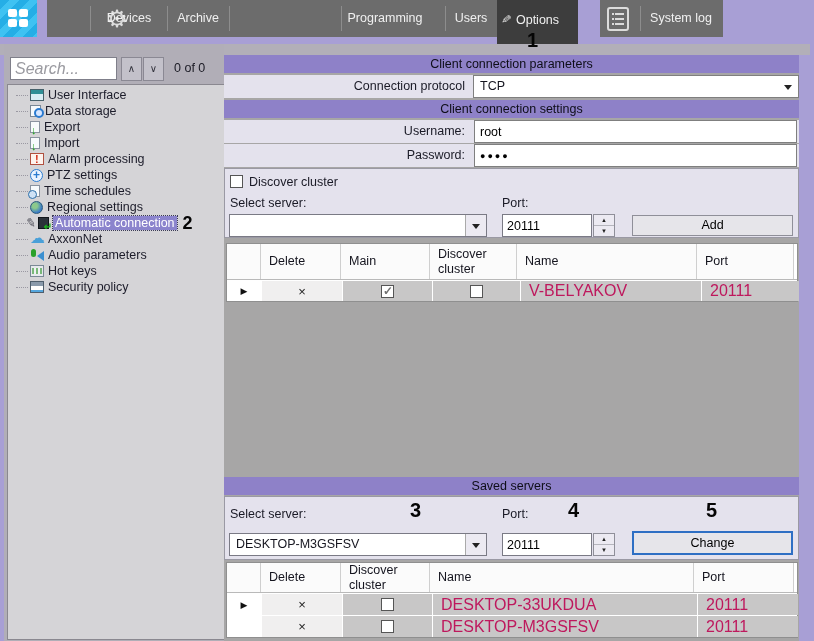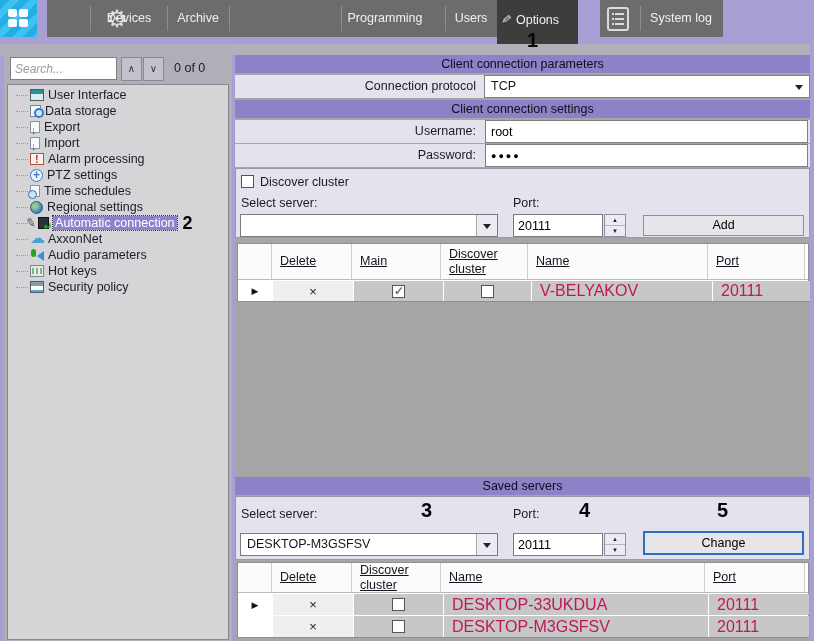--- a/index.html
+++ b/index.html
@@ -28,21 +28,21 @@
 
   
   .ann { position:absolute; font-weight:bold; font-size:20px; color:#050505; z-index:30; font-family:"Liberation Sans",sans-serif; }
 
   
   .topstrip { position:absolute; left:0; top:44px; width:810px; height:11px; background:#b2afb8; }
 
   
   .sidebar { position:absolute; left:4px; top:44px; width:228px; height:597px; background:#b1aeb7; }
   .search-row { position:absolute; left:0; top:0; width:228px; height:40px; }
-  .search-input { position:absolute; left:6px; top:13px; width:107px; height:23px; border:1px solid #7f7f8a; background:#fff; padding:0 4px; font-family:"Liberation Sans",sans-serif; font-size:12px; }
+  .search-input { position:absolute; left:6px; top:13px; width:107px; height:23px; border:1px solid #7f7f8a; background:#fff; padding:0 4px; font-family:"Liberation Sans",sans-serif; font-size:16px; }
   .search-input::placeholder { font-style:italic; color:#9a9aa0; }
   .nav-btn { position:absolute; top:13px; width:21px; height:24px; background:#c3c1ca; border:1px solid #8a8893; text-align:center; line-height:22px; font-size:10px; color:#33333d; cursor:pointer; }
   .count { position:absolute; left:170px; top:17px; font-size:12.5px; color:#1a1a24; }
   .tree { position:absolute; left:3px; top:40px; width:222px; height:556px; background:#d5d4d7; border:1px solid #8a8890; overflow:hidden; }
   .titem { position:relative; height:16px; display:flex; align-items:center; cursor:pointer; white-space:nowrap; }
   .titem:first-child { margin-top:2px; }
   .tdots { width:12px; height:1px; border-bottom:1px dotted #9a98a2; margin-left:8px; flex:none; }
   .tlabel { margin-left:4px; font-size:12.5px; color:#1c1c2a; }
   .tlabel.sel { background:#8b84cd; color:#fff; outline:1px dotted #3a3a55; padding:0 2px; }
   .ann-inline { font-weight:bold; font-size:18px; margin-left:6px; color:#050505; }
@@ -66,21 +66,21 @@
   .ic-conn::after { content:"↵"; position:absolute; right:-4px; bottom:-4px; color:#19b219; font-weight:bold; font-size:10px; }
   .ic-cloud::after { content:"☁"; position:absolute; left:0; top:-4px; color:#4aa0d8; font-size:15px; }
   .ic-audio::before { content:""; position:absolute; left:1px; top:0; width:5px; height:8px; border-radius:3px; background:#2aa12a; }
   .ic-audio::after { content:""; position:absolute; right:0; bottom:0; width:0; height:0; border:5px solid transparent; border-right:7px solid #3a8fd0; border-left:0; }
   .ic-keys { background:#e6e9ec; border:1px solid #7a8896; }
   .ic-keys::after { content:""; position:absolute; left:1px; top:2px; width:10px; height:6px;
       background:repeating-linear-gradient(90deg,#79b879 0 2px,#eef0f2 2px 4px); }
   .ic-policy { background:linear-gradient(#8a9aab 0 4px,#fff 4px 8px,#55a6dd 8px); border:1px solid #4f5e6c; }
 
   
-  .main { position:absolute; left:235px; top:44px; width:575px; height:597px; background:#a7a6a6; }
+  .main { position:absolute; left:224px; top:44px; width:575px; height:597px; background:#a7a6a6; }
   .mstrip { position:absolute; left:0; top:0; width:575px; height:11px; background:#b2afb8; }
   .sec-hdr { position:absolute; left:0; width:575px; height:18px; background:#8e81c8; color:#0e0e18;
              text-align:center; line-height:18px; font-size:12.5px; }
   .frow { position:absolute; left:0; width:575px; height:23px; background:#e4e2ed; }
   .flabel { position:absolute; left:0; top:0; width:249px; height:100%; text-align:right; padding:4px 8px 0 0; color:#1a1a26; font-size:12.5px; }
   .combo { position:absolute; left:249px; top:0; width:326px; height:23px; background:#fff; border:1px solid #7f7f7f; cursor:pointer; }
   .combo .val { position:absolute; left:6px; top:3px; font-size:12.5px; }
   .caret { position:absolute; right:6px; top:9px; width:0; height:0; border:4px solid transparent; border-top:5px solid #222; }
   .tinput { position:absolute; left:250px; top:0px; width:323px; height:23px; border:1px solid #7f7f7f; background:#fff; padding:0 5px; font-family:"Liberation Sans",sans-serif; font-size:12.5px; }
   .pw { letter-spacing:2px; font-weight:bold; }
@@ -99,21 +99,21 @@
   .spinner .up { top:0; border-bottom:1px solid #b5b5bd; }
   .spinner .dn { top:11px; }
   .pushbtn { position:absolute; height:21px; background:#e6e5ea; border:1px solid #8f8f99; text-align:center; line-height:19px; font-size:12.5px; color:#000000; cursor:pointer; }
   .pushbtn.focus { border:2px solid #2e6fc4; height:24px; line-height:20px; }
 
   
   .grid { position:absolute; left:2px; background:#fff; border:1px solid #8f8f8f; }
   .grow { display:flex; }
   .gcell { flex:none; position:relative; }
   .ghead .gcell { background:#fbfbfb; border-right:1px solid #cfcfcf; display:flex; align-items:center; padding-left:8px; font-size:12.5px; color:#14141e; line-height:1.15; }
-  .ghead { border-bottom:1px solid #b9b9b9;text-decoration:underline; }
+  .ghead { border-bottom:1px solid #b9b9b9; }
   .gdata .gcell { margin:1px 1px 0 0; display:flex; align-items:center; }
   .cell-sel { background:#fff; justify-content:center; }
   .cell-del { background:#f0efef; justify-content:center; font-size:13px; color:#222; cursor:pointer; }
   .cell-gray { background:#c8c7c7; }
   .cell-gray.center { justify-content:center; }
   .cell-txt { padding-left:8px; font-size:16px; color:#be185d; }
   .selarrow { font-size:9px; color:#111; }
 
   .t1 .c0{width:34px;} .t1 .c1{width:80px;} .t1 .c2{width:89px;} .t1 .c3{width:87px;} .t1 .c4{width:180px;} .t1 .c5{width:97px;}
   .t2 .c0{width:34px;} .t2 .c1{width:80px;} .t2 .c2{width:89px;} .t2 .c3{width:264px;} .t2 .c4{width:100px;}

